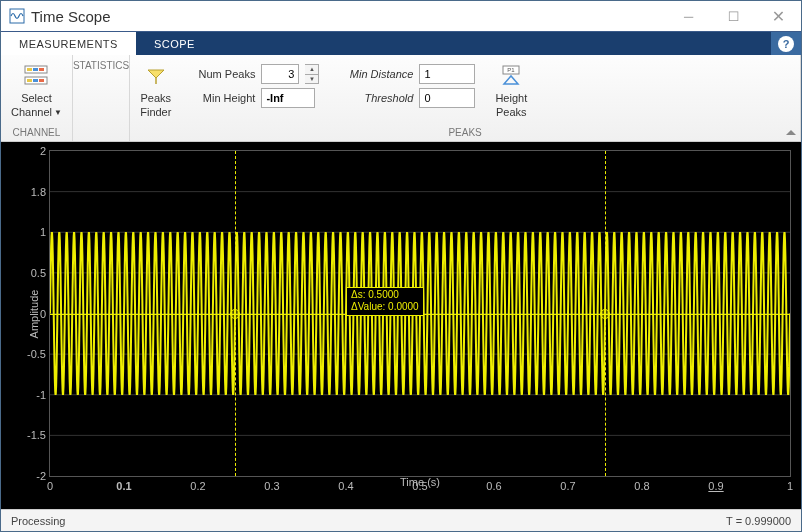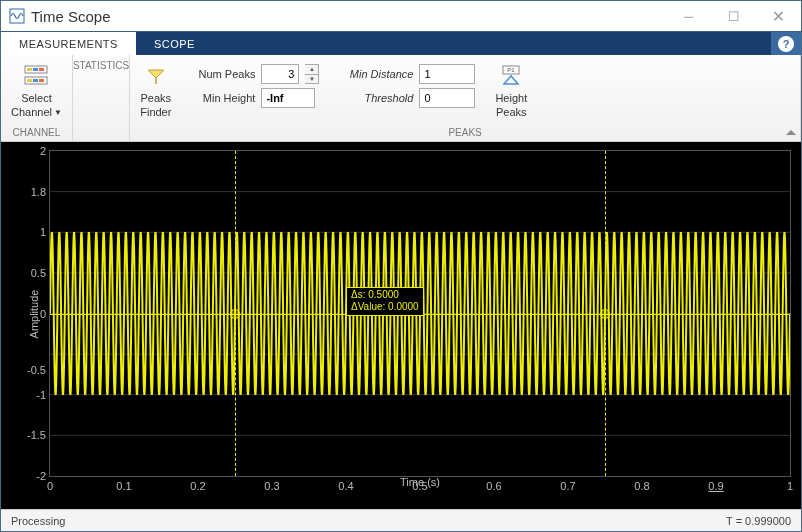--- a/index.html
+++ b/index.html
@@ -192,28 +192,28 @@
             <div>ΔValue: 0.0000</div>
           </div>
           <div class="ylabel">Amplitude</div>
           <div class="xlabel">Time (s)</div>
           <div id="yticks">
               <div class="ytick" style="top: 0%;">2</div>
               <div class="ytick" style="top: 12.5%;">1.8</div>
               <div class="ytick" style="top: 25%;">1</div>
               <div class="ytick" style="top: 37.5%;">0.5</div>
               <div class="ytick" style="top: 50%;">0</div>
-              <div class="ytick" style="top: 62.5%; margin-top: 16px;">-0.5</div>
+              <div class="ytick" style="top: 62.5%;">-0.5</div>
               <div class="ytick" style="top: 75%;">-1</div>
               <div class="ytick" style="top: 87.5%;">-1.5</div>
               <div class="ytick" style="top: 100%;">-2</div>
             </div>
           <div id="xticks">
               <div class="xtick" style="left: 0%;">0</div>
-              <div class="xtick" style="left: 10%;">0.1</div>
+              <div class="xtick" style="left: 10%; font-weight: bold;">0.1</div>
               <div class="xtick" style="left: 20%;">0.2</div>
               <div class="xtick" style="left: 30%;">0.3</div>
               <div class="xtick" style="left: 40%;">0.4</div>
               <div class="xtick" style="left: 50%;">0.5</div>
               <div class="xtick" style="left: 60%;">0.6</div>
               <div class="xtick" style="left: 70%;">0.7</div>
               <div class="xtick" style="left: 80%;">0.8</div>
               <div class="xtick" style="left: 90%; text-decoration: underline;">0.9</div>
               <div class="xtick" style="left: 100%;">1</div>
             </div>

